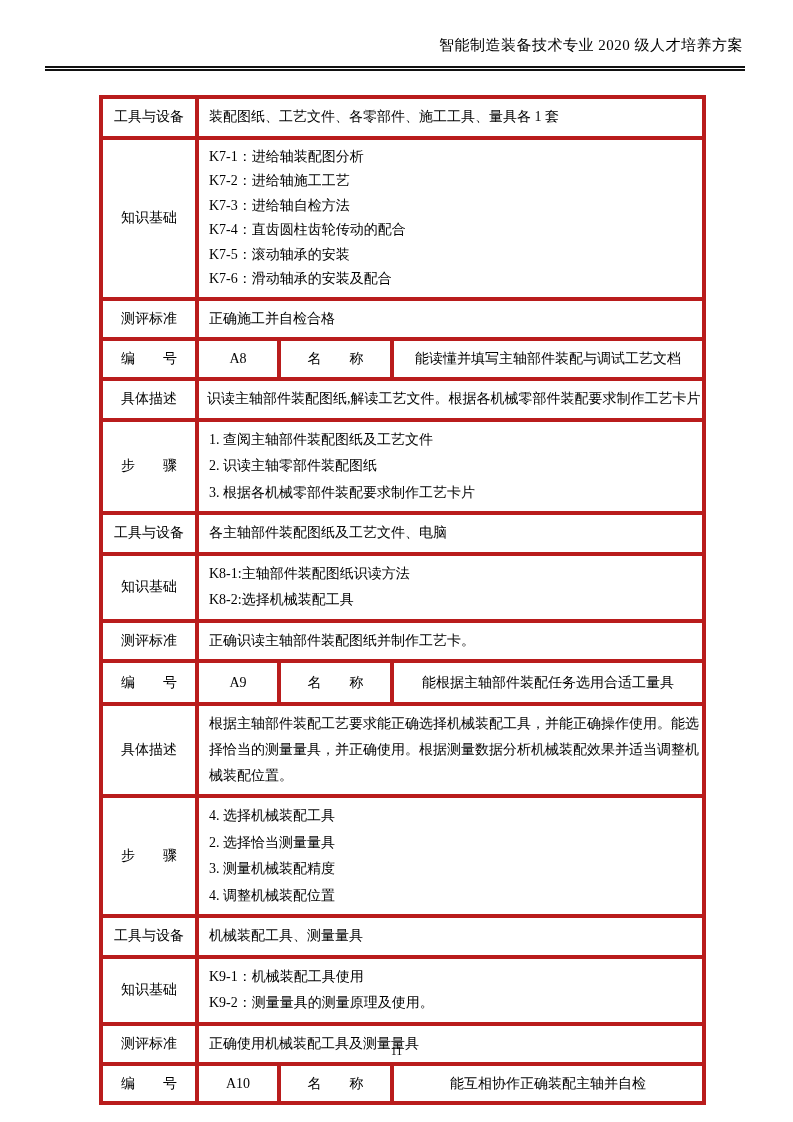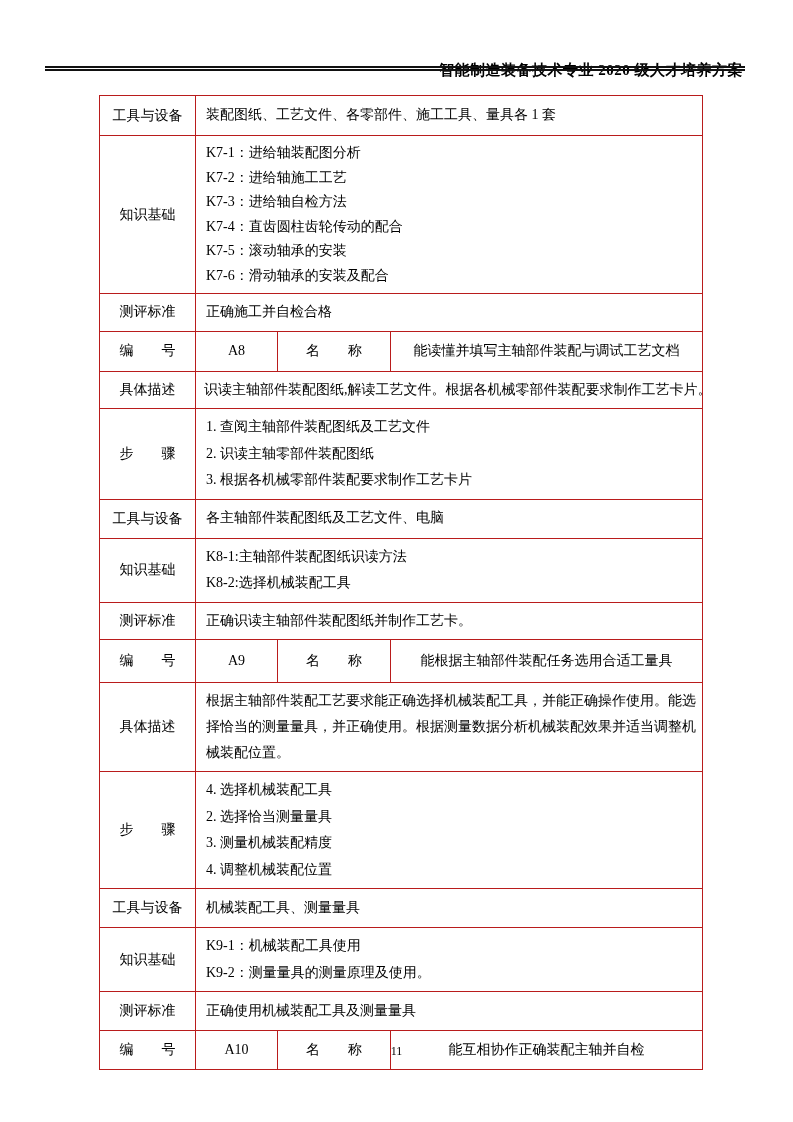--- a/index.html
+++ b/index.html
@@ -8,24 +8,24 @@
     position: relative;
     width: 793px;
     height: 1122px;
     background: #ffffff;
     color: #000000;
     font-family: "Liberation Serif", "DejaVu Serif", serif;
     overflow: hidden;
   }
   .header-title {
     position: absolute;
-    top: 61px;
+    top: 36px;
     right: 50px;
     font-size: 15px;
-    font-weight: bold;
+    font-weight: normal;
     letter-spacing: 0.5px;
     white-space: nowrap;
   }
   .header-rule {
     position: absolute;
     top: 66px;
     left: 45px;
     width: 700px;
     height: 5px;
     border-top: 2px solid #111;
@@ -34,21 +34,21 @@
   table.doc-table {
     position: absolute;
     top: 95px;
     left: 99px;
     width: 603px;
     border-collapse: collapse;
     table-layout: fixed;
     font-size: 14px;
   }
   .doc-table td {
-    border: 1px solid #b91c1c;
+    border: 4px solid #b91c1c;
     overflow: hidden;
   }
   td.lab {
     text-align: center;
     vertical-align: middle;
     padding: 2px;
   }
   td.con {
     vertical-align: middle;
     padding: 5px 2px 5px 10px;

